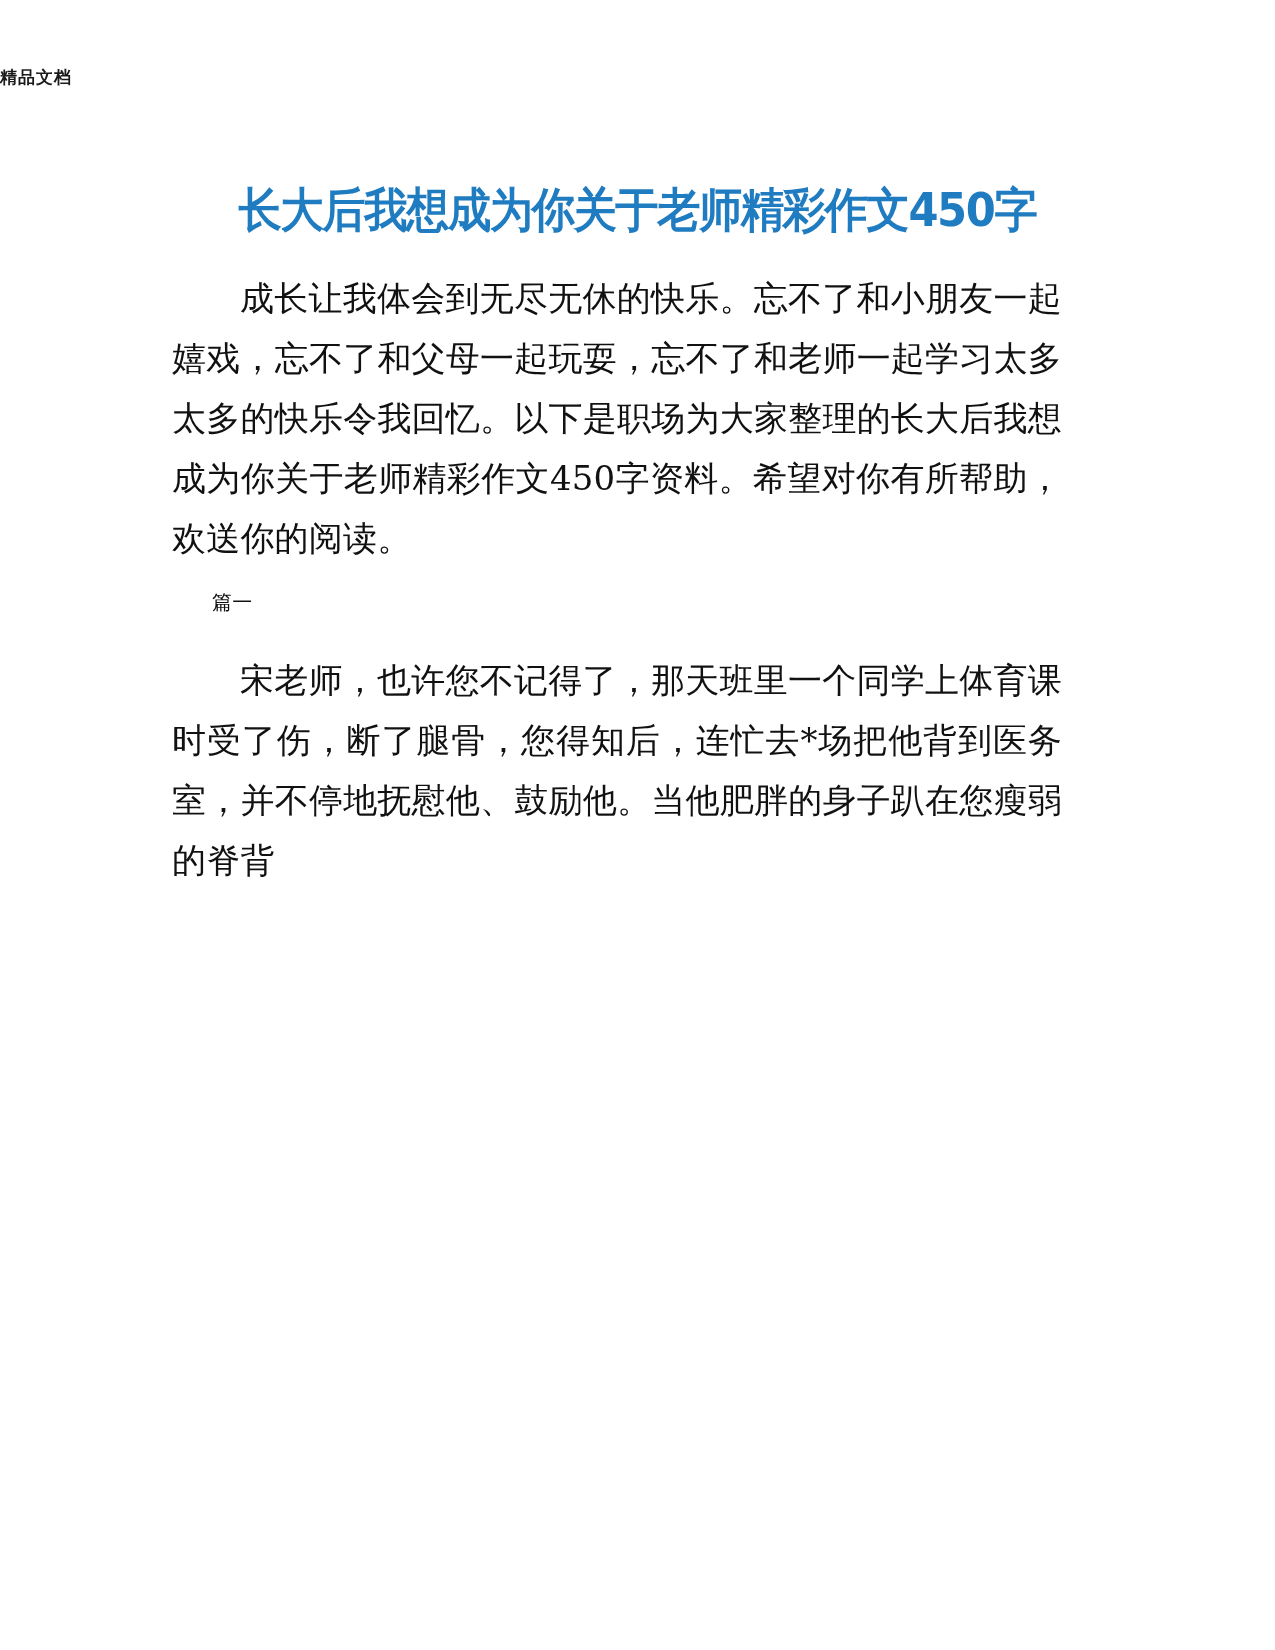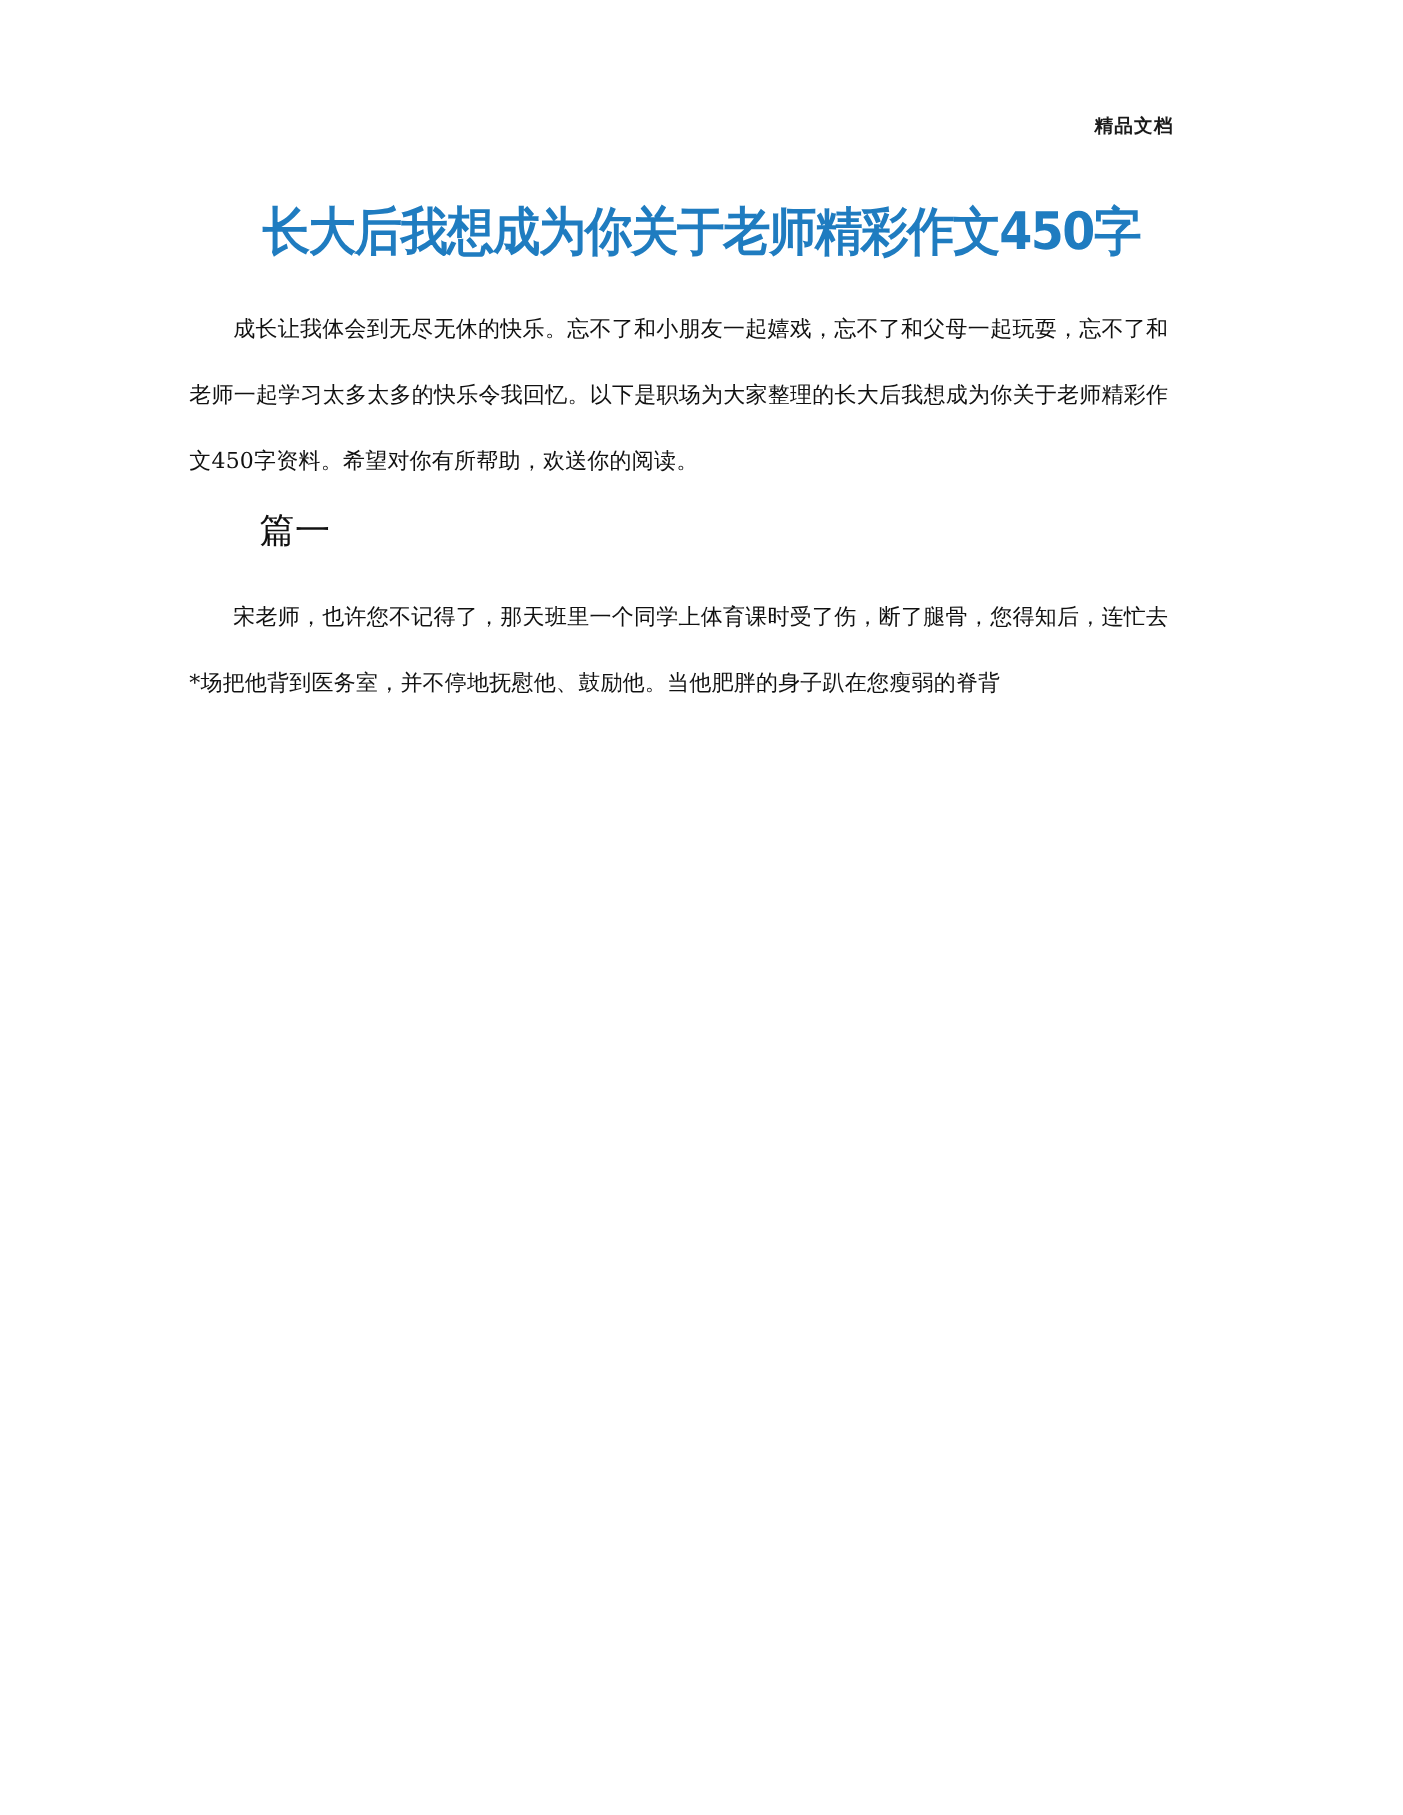--- a/index.html
+++ b/index.html
@@ -19,27 +19,26 @@
     width: 1275px;
     height: 1650px;
     background: #ffffff;
     box-sizing: border-box;
   }
   .doc-header {
     position: absolute;
     top: 66px;
     left: 0;
     width: 1067px;
-    text-align: right;
+    text-align: left;
     font-family: "DejaVu Sans", "Liberation Sans", sans-serif;
     font-size: 17px;
     font-weight: 700;
     letter-spacing: 1px;
     color: #1a1a1a;
-    margin-top: 37px;
   }
   .doc-title {
     position: absolute;
     top: 148px;
     left: 0;
     width: 1275px;
     text-align: center;
     font-family: "DejaVu Sans", "Liberation Sans", sans-serif;
     font-size: 47px;
     font-weight: 700;
@@ -50,35 +49,35 @@
     white-space: nowrap;
   }
   .body-area {
     position: absolute;
     top: 268px;
     left: 172px;
     width: 890px;
   }
   .para {
     font-family: "DejaVu Serif", "Liberation Serif", serif;
-    font-size: 20px;
+    font-size: 34px;
     line-height: 60px;
     letter-spacing: 0.2px;
     text-align: justify;
     text-align-last: left;
     text-justify: inter-character;
     margin: 0 0 0 0;
     color: #111111;
     word-break: break-all;
   }
   .para.indent {
     text-indent: 2em;
   }
   .para.small {
-    font-size: 32px;
+    font-size: 20px;
     line-height: 56px;
   }
   .spacer-sm { height: 6px; }
   .spacer-md { height: 10px; }
 </style>
 </head>
 <body>
 
 <div class="page">
 

